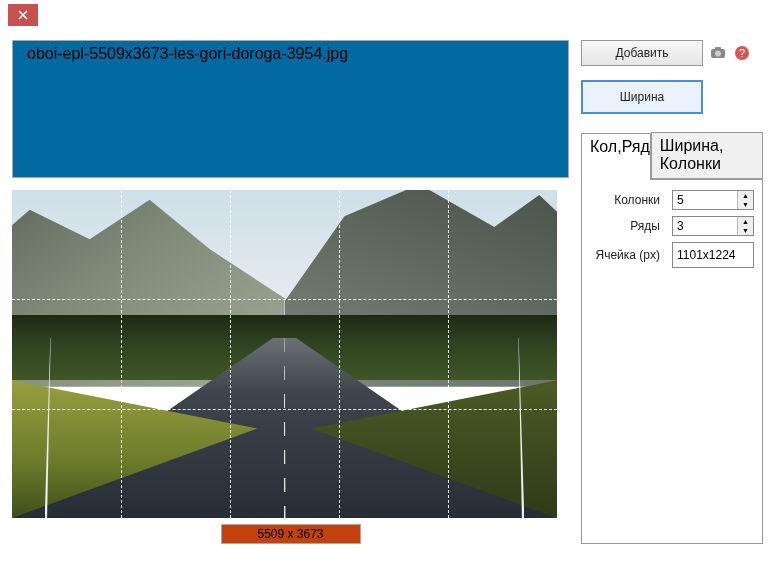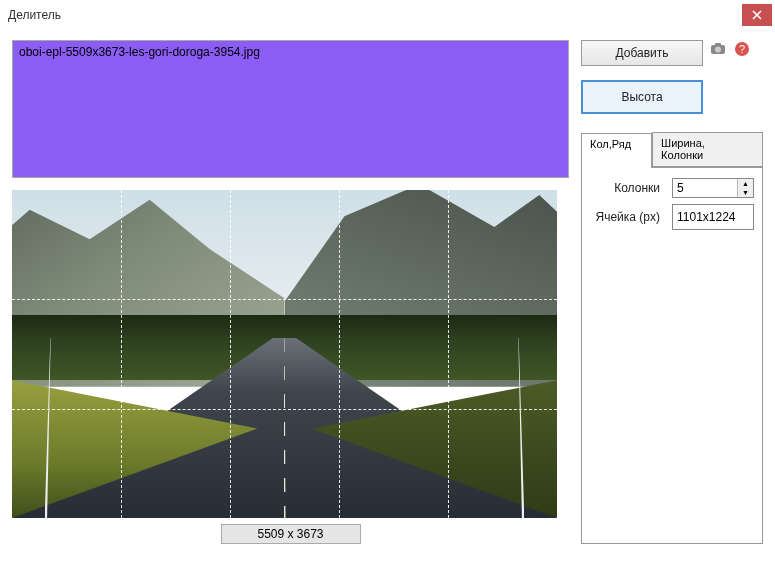--- a/index.html
+++ b/index.html
@@ -34,28 +34,28 @@
   .content {
     display: flex;
     padding: 10px 12px;
     gap: 12px;
   }
   .leftcol { flex: 1; display: flex; flex-direction: column; }
   .rightcol { width: 182px; display: flex; flex-direction: column; }
   .filelist {
     border: 1px solid #a9a9a9;
     height: 138px;
-    background: #8b5cf6;
-    padding: 4px 6px;
-    font-size: 12px;
+    background: #0369a1;
+    padding: 4px 14px;
+    font-size: 16px;
     overflow: auto;
     margin-bottom: 12px;
   }
   .filelist .item { white-space: nowrap; }
-  .btnrow { display:flex; align-items:flex-start; gap:6px; margin-bottom: 8px; }
+  .btnrow { display:flex; align-items:center; gap:6px; margin-bottom: 8px; }
   .btn {
     display: inline-flex;
     align-items: center;
     justify-content: center;
     height: 26px;
     width: 122px;
     border: 1px solid #999;
     background: linear-gradient(#f7f7f7,#e6e6e6);
     font-size: 12px;
     cursor: pointer;
@@ -129,28 +129,28 @@
     position:absolute; background: none;
   }
   .grid-overlay .vline { top:0; bottom:0; width:0; border-left:1px dashed rgba(255,255,255,0.9); }
   .grid-overlay .hline { left:0; right:0; height:0; border-top:1px dashed rgba(255,255,255,0.9); }
   .dimbox {
     margin: 6px auto 0 auto;
     border: 1px solid #a9a9a9;
     width: 140px; height: 20px;
     font-size: 12px;
     display:flex; align-items:center; justify-content:center;
-    background:#e5e5e5;
+    background:#c2410c;
   }
   .tabs {
     display:flex; margin-top: 14px;
   }
   .tab {
     border:1px solid #999; border-bottom:none;
-    padding:4px 20px 5px 8px; font-size:11px; background:#fff;
+    padding:4px 0 5px 8px; font-size:16px; background:#fff;
     position:relative; top:1px; cursor:pointer;
   }
   .tab.inactive { background:#f0f0f0; border-bottom:1px solid #999; top:0; }
   .tabpanel {
     border:1px solid #999; flex:1; min-height: 300px;
     padding:10px 8px 8px 8px;
   }
   .formrow {
     display:flex; align-items:center; justify-content:flex-end;
     gap:12px; margin-bottom:6px;
@@ -169,21 +169,20 @@
   }
   .readonly {
     border:1px solid #888; height:20px; width:82px; background:#fff;
     display:flex; align-items:center; padding:12px 4px; font-size:12px;
   }
 </style>
 </head>
 <body>
 
 <div class="titlebar">
-  <span class="title">Делитель</span>
   <div class="close">
     <svg viewBox="0 0 10 10">
         <path d="M1 1 L9 9 M9 1 L1 9" stroke="#fff" stroke-width="1.6"></path>
       </svg>
   </div>
 </div>
 
 <div class="content">
   <div class="leftcol">
     <div class="filelist">
@@ -226,37 +225,47 @@
           </svg>
       </span>
       <span class="icon-btn">
         <svg viewBox="0 0 16 16" width="16" height="16">
             <circle cx="8" cy="8" r="7" fill="#d9534f"></circle>
             <text x="8" y="12" text-anchor="middle" font-size="11" fill="#fff" font-family="Arial">?</text>
           </svg>
       </span>
     </div>
     <div class="btnrow" style="margin-top:6px; margin-bottom:4px;">
-        <div class="btn primary">Высота</div>
+        <div class="btn primary">Ширина</div>
       </div>
 
     <div class="tabs">
       <div class="tab">Кол,Ряд</div>
       <div class="tab inactive">Ширина, Колонки</div>
     </div>
     <div class="tabpanel">
       <div class="formrow">
         <label>Колонки</label>
         <div class="spin">
           <input value="5" style="">
           <div class="arrows">
             <div>▲</div>
             <div>▼</div>
           </div>
         </div>
       </div>
       <div class="formrow">
+        <label>Ряды</label>
+        <div class="spin">
+          <input value="3" style="">
+          <div class="arrows">
+            <div>▲</div>
+            <div>▼</div>
+          </div>
+        </div>
+      </div>
+      <div class="formrow">
         <label>Ячейка (px)</label>
         <div class="readonly">1101x1224</div>
       </div>
     </div>
   </div>
 </div>
 
 </body></html>

